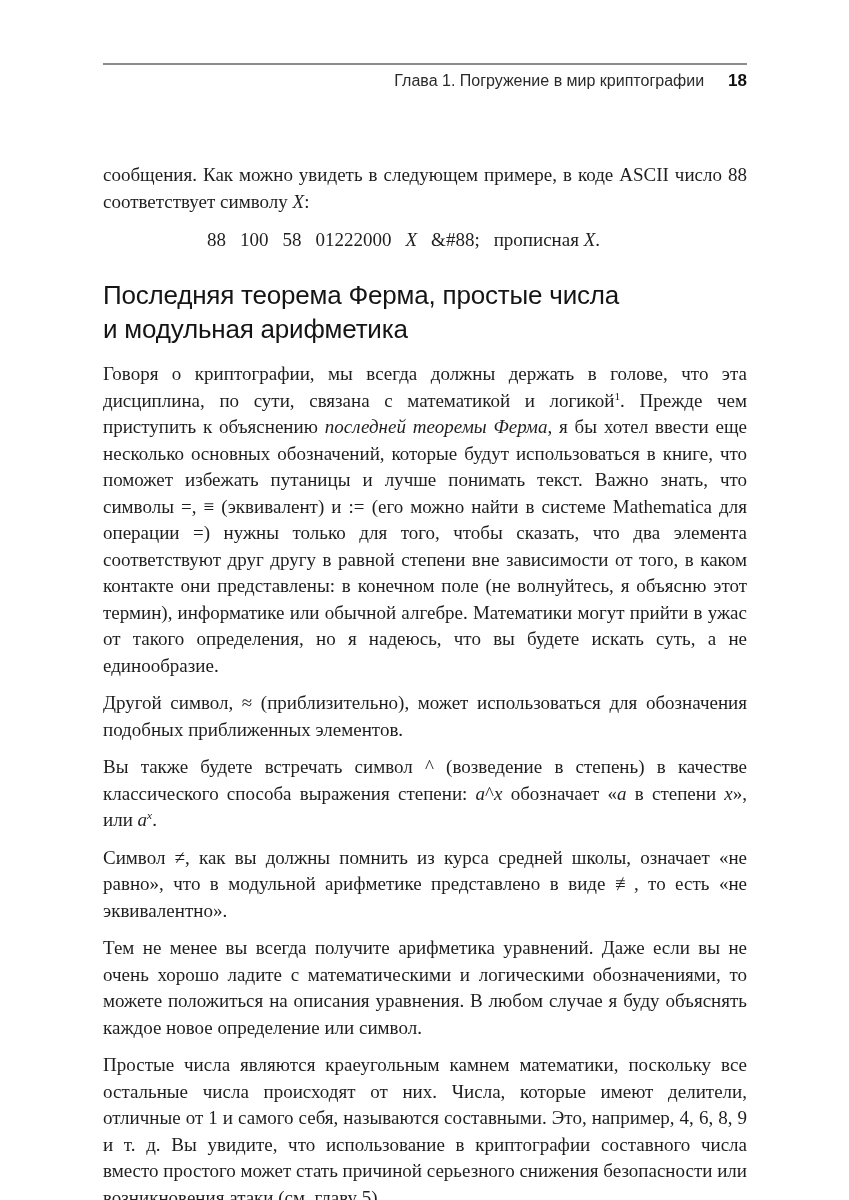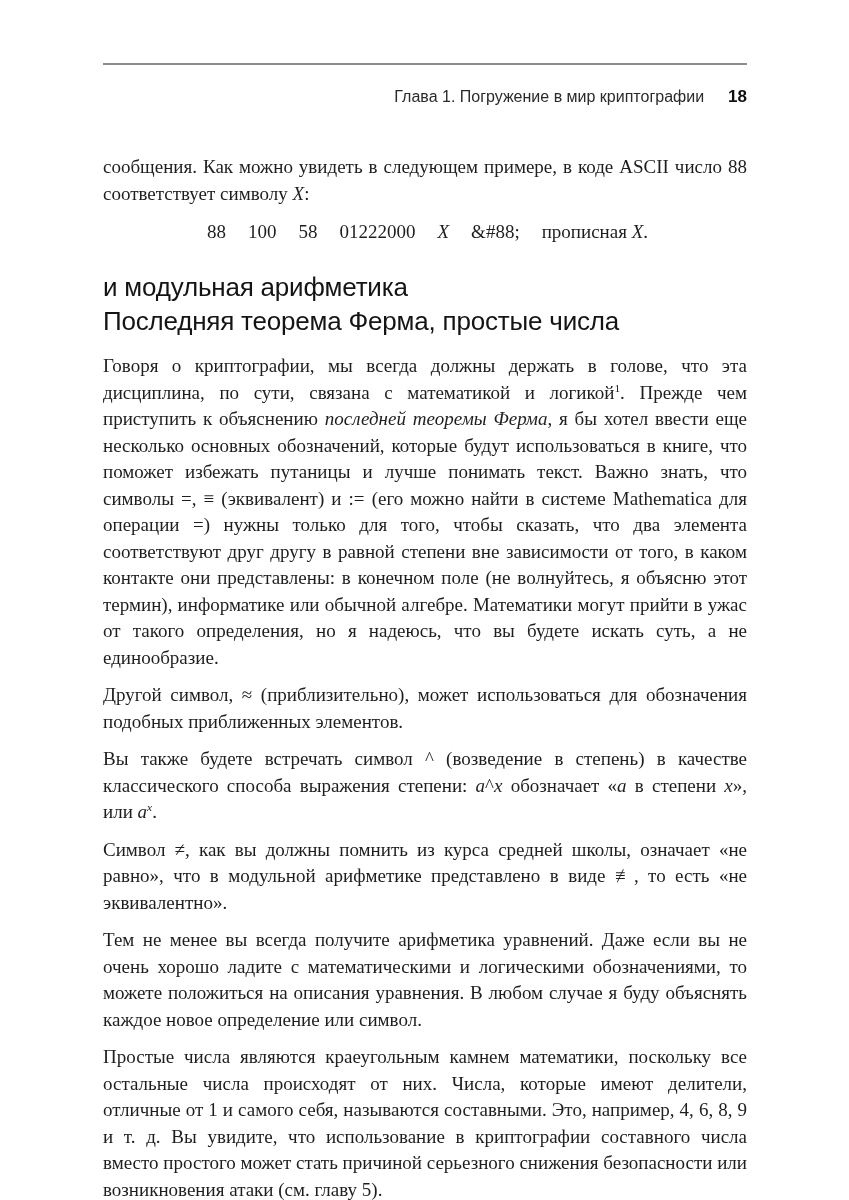--- a/index.html
+++ b/index.html
@@ -15,40 +15,40 @@
     width: 849px; height: 1200px;
     padding: 63px 102px 0 103px;
   }
   
   .head-rule {
     height: 2px; background: #8c8c8c; width: 100%;
   }
   .head-row {
     display: flex; justify-content: flex-end; align-items: baseline;
     gap: 24px;
-    padding-top: 22px;
+    padding-top: 6px;
     font-family: "Liberation Sans", sans-serif;
     font-size: 16px; line-height: 20px; color: #2a2a2a;
   }
   .pagenum { font-weight: 700; font-size: 17px; color: #111; }
 
   
   .body {
     margin: 0 0 11px 0;
     font-size: 19px; line-height: 26.5px;
     text-align: justify;
     color: #1e1e1e;
   }
-  .body.first { margin-top: 47px; }
+  .body.first { margin-top: 71px; }
   .it { font-style: italic; }
   .sup { vertical-align: super; font-size: 0.6em; line-height: 0; }
 
   
   .example {
-    display: flex; gap: 22px;
+    display: flex; gap: 14px;
     padding-left: 104px;
     margin: 6px 0 8px 0;
     font-size: 19px; line-height: 27px;
   }
   .grp { white-space: pre; }
 
   
   .section-heading {
     font-family: "Liberation Sans", sans-serif;
     font-weight: 500;
@@ -79,22 +79,22 @@
         <span class="grp"><span>88</span></span>
         <span class="grp"><span>100</span></span>
         <span class="grp"><span>58</span></span>
         <span class="grp"><span>01222000</span></span>
         <span class="grp"><span class="it">X</span></span>
         <span class="grp"><span>&amp;#88;</span></span>
         <span class="grp"><span>прописная </span><span class="it">X</span><span>.</span></span>
       </div>
 
     <h1 class="section-heading">
+        <div>Последняя теорема Ферма, простые числа</div>
         <div>и модульная арифметика</div>
-        <div>Последняя теорема Ферма, простые числа</div>
       </h1>
 
     <p class="body"><span>Говоря о криптографии, мы всегда должны держать в голове, что эта дисциплина, по сути, связана с математикой и логикой</span><span class="sup">1</span><span>. Прежде чем приступить к объяснению </span><span class="it">последней теоремы Ферма</span><span>, я бы хотел ввести еще несколько основных обозначений, которые будут использоваться в книге, что поможет избежать путаницы и лучше понимать текст. Важно знать, что символы =, ≡ (эквивалент) и := (его можно найти в системе Mathematica для операции =) нужны только для того, чтобы сказать, что два элемента соответствуют друг другу в равной степени вне зависимости от того, в каком контакте они представлены: в конечном поле (не волнуйтесь, я объясню этот термин), информатике или обычной алгебре. Математики могут прийти в ужас от такого определения, но я надеюсь, что вы будете искать суть, а не единообразие.</span></p>
     <p class="body"><span>Другой символ, ≈ (приблизительно), может использоваться для обозначения подобных приближенных элементов.</span></p>
     <p class="body"><span>Вы также будете встречать символ ^ (возведение в степень) в качестве классического способа выражения степени: </span><span class="it">a</span><span>^</span><span class="it">x</span><span> обозначает «</span><span class="it">a</span><span> в степени </span><span class="it">x</span><span>», или </span><span class="it">a</span><span class="it sup">x</span><span>.</span></p>
     <p class="body"><span>Символ ≠, как вы должны помнить из курса средней школы, означает «не равно», что в модульной арифметике представлено в виде ≢, то есть «не эквивалентно».</span></p>
     <p class="body"><span>Тем не менее вы всегда получите арифметика уравнений. Даже если вы не очень хорошо ладите с математическими и логическими обозначениями, то можете положиться на описания уравнения. В любом случае я буду объяснять каждое новое определение или символ.</span></p>
     <p class="body"><span>Простые числа являются краеугольным камнем математики, поскольку все остальные числа происходят от них. Числа, которые имеют делители, отличные от 1 и самого себя, называются составными. Это, например, 4, 6, 8, 9 и т. д. Вы увидите, что использование в криптографии составного числа вместо простого может стать причиной серьезного снижения безопасности или возникновения атаки (см. главу 5).</span></p>
 
   </main>

